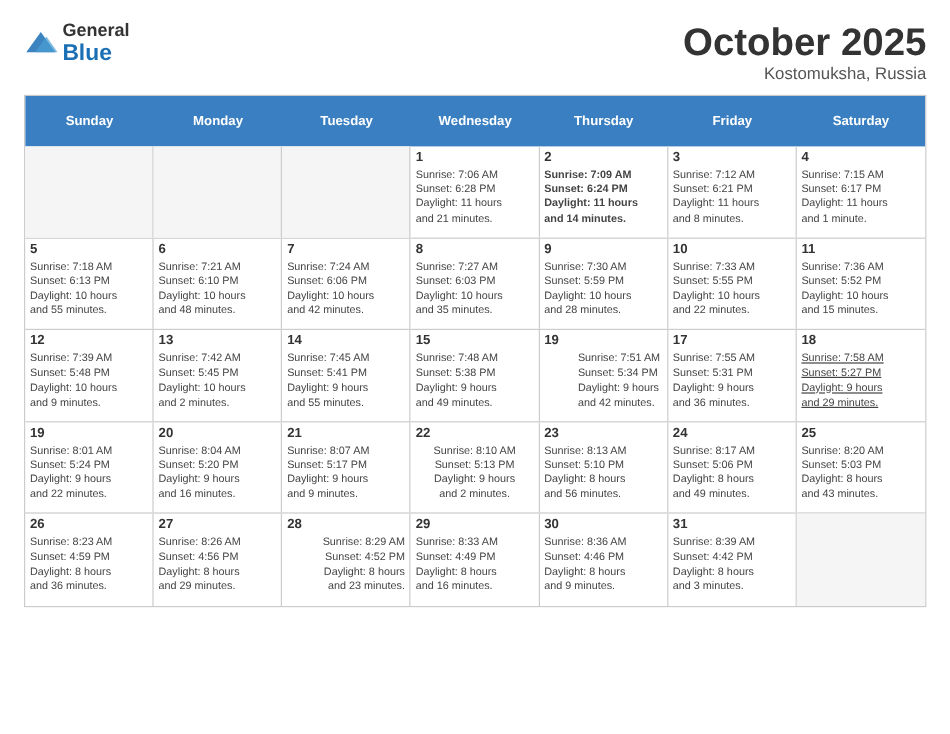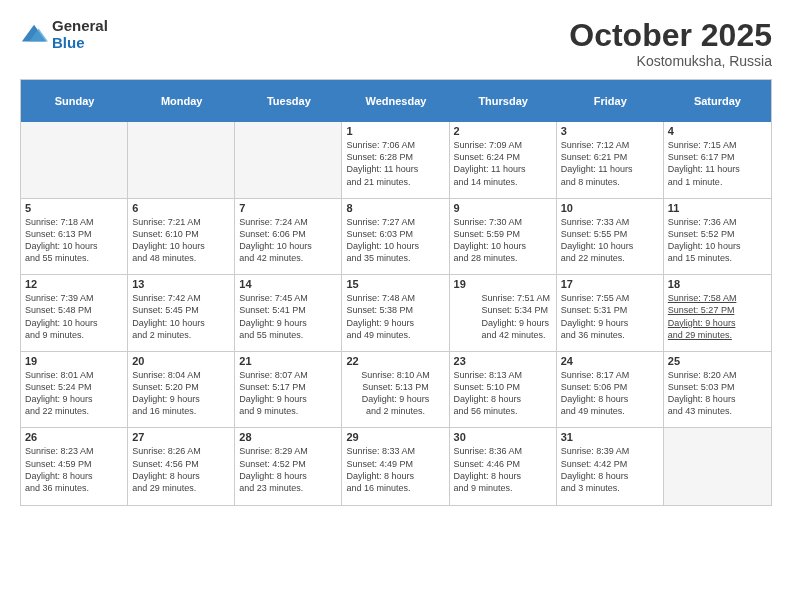--- a/index.html
+++ b/index.html
@@ -32,21 +32,21 @@
       display: flex;
       flex-direction: column;
       line-height: 1.1;
     }
     .logo-general {
       font-size: 15px;
       font-weight: bold;
       color: #333;
     }
     .logo-blue {
-      font-size: 15px;
+      font-size: 19px;
       font-weight: bold;
       color: #1a6fb5;
     }
     .logo-icon {
       width: 28px;
       height: 28px;
     }
     .title-block {
       text-align: right;
     }
@@ -156,21 +156,21 @@
           <div class="cal-cell empty"></div>
           <div class="cal-cell">
             <div class="day-num">1</div>
             <div class="day-info" style="white-space: pre-line;">Sunrise: 7:06 AM
 Sunset: 6:28 PM
 Daylight: 11 hours
 and 21 minutes.</div>
           </div>
           <div class="cal-cell">
             <div class="day-num">2</div>
-            <div class="day-info" style="white-space: pre-line;">Sunrise: 7:09 AM
+            <div class="day-info" style="white-space: pre-line; font-weight: bold;">Sunrise: 7:09 AM
 Sunset: 6:24 PM
 Daylight: 11 hours
 and 14 minutes.</div>
           </div>
           <div class="cal-cell">
             <div class="day-num">3</div>
             <div class="day-info" style="white-space: pre-line;">Sunrise: 7:12 AM
 Sunset: 6:21 PM
 Daylight: 11 hours
 and 8 minutes.</div>
@@ -346,21 +346,21 @@
           </div>
           <div class="cal-cell">
             <div class="day-num">27</div>
             <div class="day-info" style="white-space: pre-line;">Sunrise: 8:26 AM
 Sunset: 4:56 PM
 Daylight: 8 hours
 and 29 minutes.</div>
           </div>
           <div class="cal-cell">
             <div class="day-num">28</div>
-            <div class="day-info" style="white-space: pre-line;">Sunrise: 8:29 AM
+            <div class="day-info" style="white-space: pre-line; text-align: right;">Sunrise: 8:29 AM
 Sunset: 4:52 PM
 Daylight: 8 hours
 and 23 minutes.</div>
           </div>
           <div class="cal-cell">
             <div class="day-num">29</div>
             <div class="day-info" style="white-space: pre-line;">Sunrise: 8:33 AM
 Sunset: 4:49 PM
 Daylight: 8 hours
 and 16 minutes.</div>

